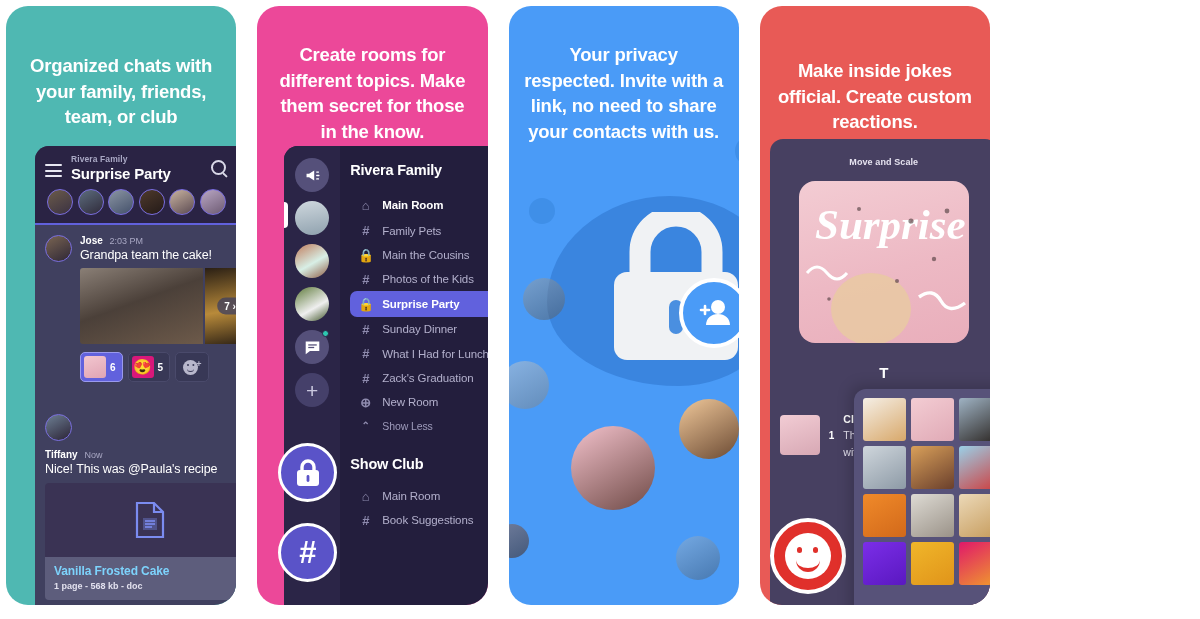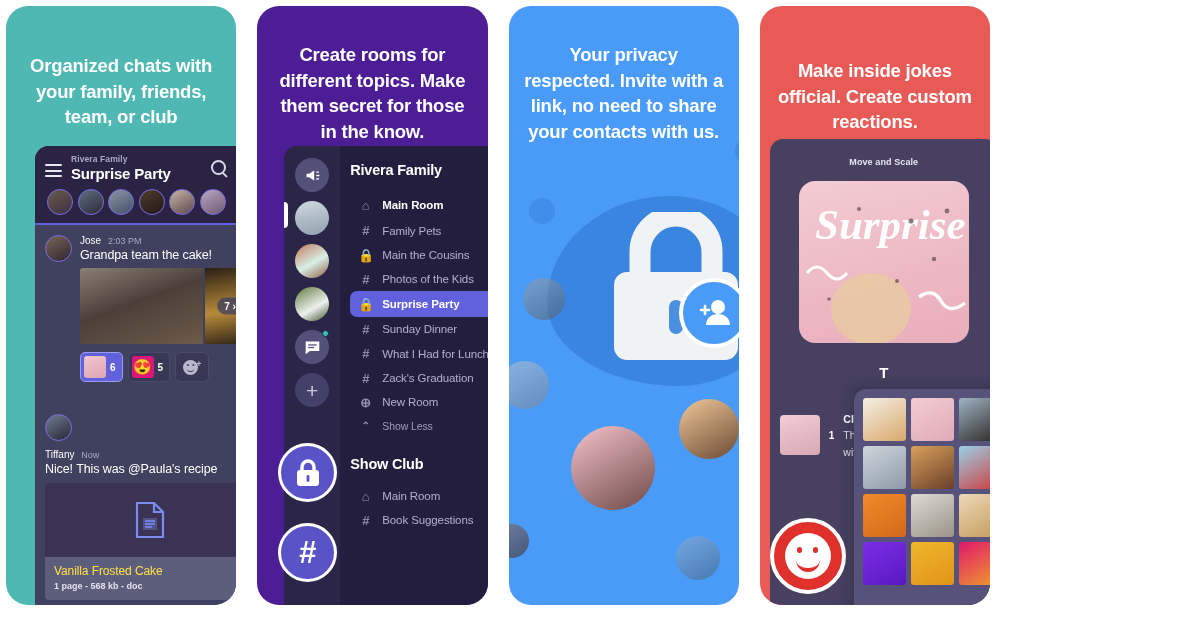--- a/index.html
+++ b/index.html
@@ -66,21 +66,21 @@
     width: 26px; height: 26px; border-radius: 50%;
     border: 1.6px solid #7B6FE0;
     background-size: cover; background-position: center;
     flex: 0 0 auto;
   }
   .msg-area { padding: 10px 10px 0 10px; }
   .msg { display: flex; gap: 8px; }
   .msg-av { width: 27px; height: 27px; border-radius: 50%; border: 1.6px solid #7B6FE0; flex: 0 0 auto; background-size: cover; background-position: center; }
   .msg-body { flex: 1 1 auto; min-width: 0; }
   .msg-meta { font-size: 10px; }
-  .msg-name { color: #ffffff; font-weight: normal; }
+  .msg-name { color: #ffffff; font-weight: bold; }
   .msg-time { color: #A9A8C4; margin-left: 4px; font-size: 9px; }
   .msg-text { color: #ffffff; font-size: 12.5px; margin-top: 2px; letter-spacing: -.1px; }
   .photo-grid { display: flex; gap: 2px; margin-top: 6px; height: 76px; border-radius: 3px; overflow: hidden; }
   .photo-main { flex: 1 1 auto; background-size: cover; background-position: center; }
   .photo-side { width: 50px; position: relative; background-size: cover; background-position: center; }
   .photo-more {
     position: absolute; left: 50%; top: 50%; transform: translate(-50%,-50%);
     background: rgba(64,64,95,.78); color: #fff; font-size: 10px; font-weight: bold;
     padding: 3px 7px; border-radius: 11px; white-space: nowrap;
   }
@@ -97,21 +97,21 @@
   .smiley { width: 15px; height: 15px; border-radius: 50%; background: #B9B8CC; position: relative; }
   .smiley::before { content:""; position:absolute; left:3.4px; top:4.6px; width:2px; height:2px; border-radius:50%; background:#383856; box-shadow: 5.4px 0 0 #383856; }
   .smiley::after { content:""; position:absolute; left:4px; top:8.6px; width:7px; height:3px; border-bottom:1.6px solid #383856; border-radius:0 0 7px 7px; }
   .plus-mini { color:#B9B8CC; font-size: 9px; font-weight: bold; margin-left:-2px; margin-top:-6px; }
   .msg2 { margin-top: 32px; flex-direction: column; }
   .doccard { margin-top: 7px; border-radius: 4px; overflow: hidden; }
   .doc-top { background: #3A3354; height: 74px; display: flex; align-items: center; justify-content: center; }
   .doc-icon { width: 30px; height: 38px; position: relative; }
   .doc-icon svg { display:block; }
   .doc-bottom { background: #5D5D7C; padding: 7px 9px 9px 9px; }
-  .doc-title { color: #fde047; font-size: 12px; font-weight: normal; letter-spacing: -.1px; }
+  .doc-title { color: #7dd3fc; font-size: 12px; font-weight: bold; letter-spacing: -.1px; }
   .doc-meta { color: #E2E1EE; font-size: 9px; font-weight: bold; margin-top: 3px; }
 
   
   .p2 { background: #6161DD; }
   .p2 .headline { top: 36px; }
   .phone2 {
     position: absolute;
     left: 27px; top: 140px;
     width: 246px; height: 479px;
     background: #231E3D;
@@ -299,21 +299,21 @@
                 <div class="doc-title">Vanilla Frosted Cake</div>
                 <div class="doc-meta">1 page - 568 kb - doc</div>
               </div>
             </div>
           </div>
         </div>
       </div>
     </div>
   </div>
 
-  <div class="panel p2" style="background: #4c1d95;">
+  <div class="panel p2" style="background: #ec4899;">
     <div class="headline">Create rooms for different topics. Make them secret for those in the know.</div>
 
     <div class="phone2">
       <div class="rail">
         <div class="rail-item" style="background-color:#55507A;">
           <svg width="17" height="17" viewBox="0 0 20 20">
               <path d="M3 8h3l6-4v12l-6-4H3z" fill="#fff"></path>
               <g stroke="#fff" stroke-width="1.6" stroke-linecap="round">
                 <line x1="15" y1="6" x2="17" y2="6"></line>
                 <line x1="15" y1="10" x2="17.5" y2="10"></line>

